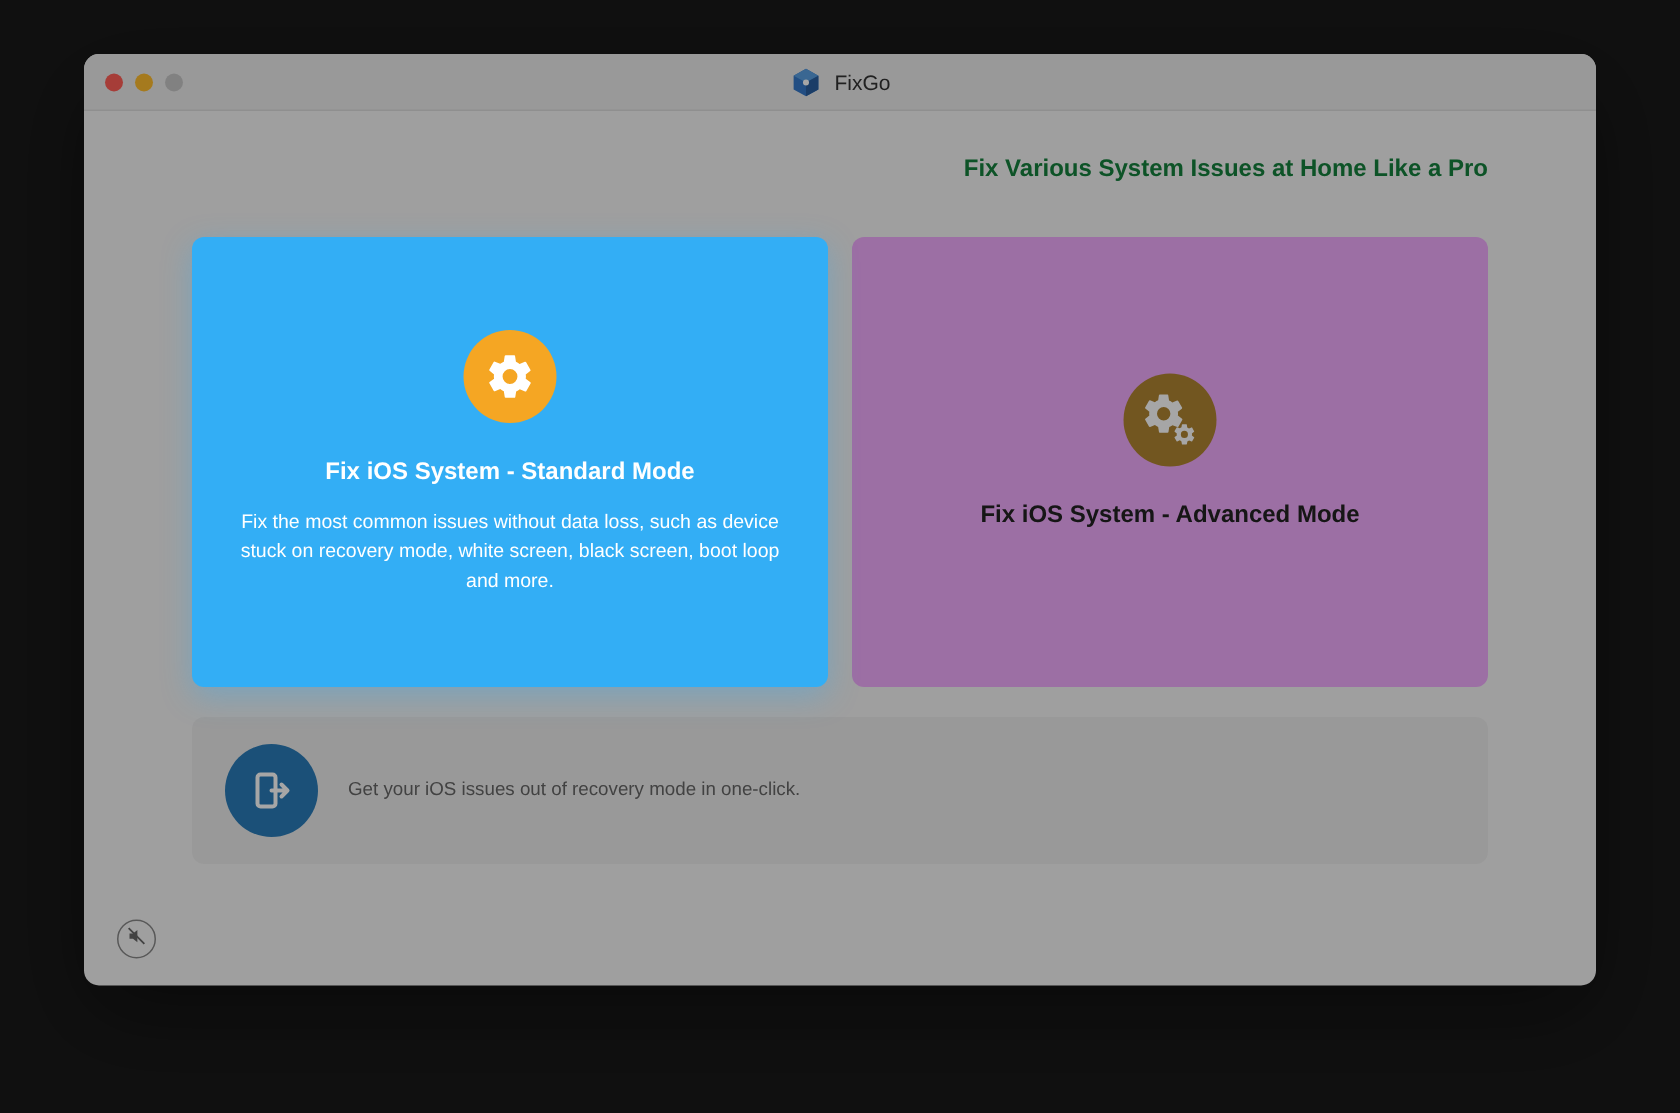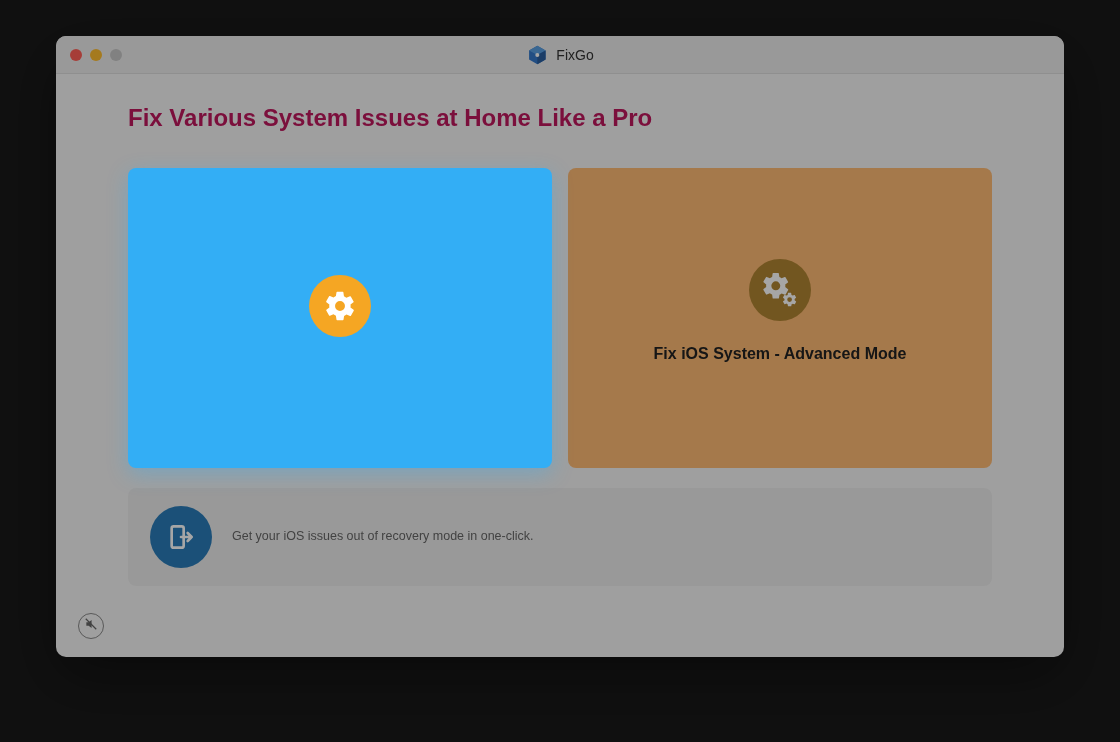--- a/index.html
+++ b/index.html
@@ -73,24 +73,24 @@
       color: #333;
     }
     .content {
       flex: 1;
       padding: 30px 72px 20px;
       display: flex;
       flex-direction: column;
       position: relative;
     }
     .headline {
-      text-align: left;
-      font-size: 24px;
+      text-align: right;
+      font-size: 16px;
       font-weight: 600;
-      color: #be185d;
+      color: #15803d;
       margin-bottom: 36px;
     }
     .cards-row {
       display: flex;
       gap: 16px;
     }
     .big-card {
       flex: 1;
       height: 300px;
       border-radius: 8px;
@@ -103,21 +103,21 @@
       cursor: pointer;
     }
     .big-card.selected {
       background: #33aef5;
       color: #fff;
       box-shadow: 0 6px 20px rgba(51,174,245,0.35);
       position: relative;
       z-index: 200;
     }
     .big-card.unselected {
-      background: #fdba74;
+      background: #f0abfc;
     }
     .big-icon {
       width: 62px;
       height: 62px;
       border-radius: 50%;
       display: flex;
       align-items: center;
       justify-content: center;
       margin-bottom: 24px;
     }
@@ -214,20 +214,22 @@
   <div class="content">
     <div class="headline">Fix Various System Issues at Home Like a Pro</div>
 
     <div class="cards-row">
       <div class="big-card selected">
         <div class="big-icon">
           <svg width="34" height="34" viewBox="0 0 24 24" fill="#fff">
             <path d="M19.4 13a7.5 7.5 0 0 0 .1-1 7.5 7.5 0 0 0-.1-1l2.1-1.6a.5.5 0 0 0 .1-.6l-2-3.5a.5.5 0 0 0-.6-.2l-2.5 1a7.3 7.3 0 0 0-1.7-1l-.4-2.6A.5.5 0 0 0 14 2h-4a.5.5 0 0 0-.5.4l-.4 2.6a7.3 7.3 0 0 0-1.7 1l-2.5-1a.5.5 0 0 0-.6.2l-2 3.5a.5.5 0 0 0 .1.6L4.5 11a7.5 7.5 0 0 0-.1 1 7.5 7.5 0 0 0 .1 1l-2.1 1.6a.5.5 0 0 0-.1.6l2 3.5a.5.5 0 0 0 .6.2l2.5-1a7.3 7.3 0 0 0 1.7 1l.4 2.6A.5.5 0 0 0 10 22h4a.5.5 0 0 0 .5-.4l.4-2.6a7.3 7.3 0 0 0 1.7-1l2.5 1a.5.5 0 0 0 .6-.2l2-3.5a.5.5 0 0 0-.1-.6ZM12 15.5A3.5 3.5 0 1 1 15.5 12 3.5 3.5 0 0 1 12 15.5Z"></path>
           </svg>
         </div>
+        <div class="card-title">Fix iOS System - Standard Mode</div>
+        <div class="card-desc">Fix the most common issues without data loss, such as device stuck on recovery mode, white screen, black screen, boot loop and more.</div>
       </div>
 
       <div class="big-card unselected">
         <div class="big-icon">
           <svg width="36" height="36" viewBox="0 0 24 24" fill="#fff">
             <g transform="translate(-1,-1) scale(0.85)">
               <path d="M19.4 13a7.5 7.5 0 0 0 .1-1 7.5 7.5 0 0 0-.1-1l2.1-1.6a.5.5 0 0 0 .1-.6l-2-3.5a.5.5 0 0 0-.6-.2l-2.5 1a7.3 7.3 0 0 0-1.7-1l-.4-2.6A.5.5 0 0 0 14 2h-4a.5.5 0 0 0-.5.4l-.4 2.6a7.3 7.3 0 0 0-1.7 1l-2.5-1a.5.5 0 0 0-.6.2l-2 3.5a.5.5 0 0 0 .1.6L4.5 11a7.5 7.5 0 0 0-.1 1 7.5 7.5 0 0 0 .1 1l-2.1 1.6a.5.5 0 0 0-.1.6l2 3.5a.5.5 0 0 0 .6.2l2.5-1a7.3 7.3 0 0 0 1.7 1l.4 2.6A.5.5 0 0 0 10 22h4a.5.5 0 0 0 .5-.4l.4-2.6a7.3 7.3 0 0 0 1.7-1l2.5 1a.5.5 0 0 0 .6-.2l2-3.5a.5.5 0 0 0-.1-.6ZM12 15.5A3.5 3.5 0 1 1 15.5 12 3.5 3.5 0 0 1 12 15.5Z"></path>
             </g>
             <g transform="translate(13,13) scale(0.45)">
               <path d="M19.4 13a7.5 7.5 0 0 0 .1-1 7.5 7.5 0 0 0-.1-1l2.1-1.6a.5.5 0 0 0 .1-.6l-2-3.5a.5.5 0 0 0-.6-.2l-2.5 1a7.3 7.3 0 0 0-1.7-1l-.4-2.6A.5.5 0 0 0 14 2h-4a.5.5 0 0 0-.5.4l-.4 2.6a7.3 7.3 0 0 0-1.7 1l-2.5-1a.5.5 0 0 0-.6.2l-2 3.5a.5.5 0 0 0 .1.6L4.5 11a7.5 7.5 0 0 0-.1 1 7.5 7.5 0 0 0 .1 1l-2.1 1.6a.5.5 0 0 0-.1.6l2 3.5a.5.5 0 0 0 .6.2l2.5-1a7.3 7.3 0 0 0 1.7 1l.4 2.6A.5.5 0 0 0 10 22h4a.5.5 0 0 0 .5-.4l.4-2.6a7.3 7.3 0 0 0 1.7-1l2.5 1a.5.5 0 0 0 .6-.2l2-3.5a.5.5 0 0 0-.1-.6ZM12 15.5A3.5 3.5 0 1 1 15.5 12 3.5 3.5 0 0 1 12 15.5Z"></path>

